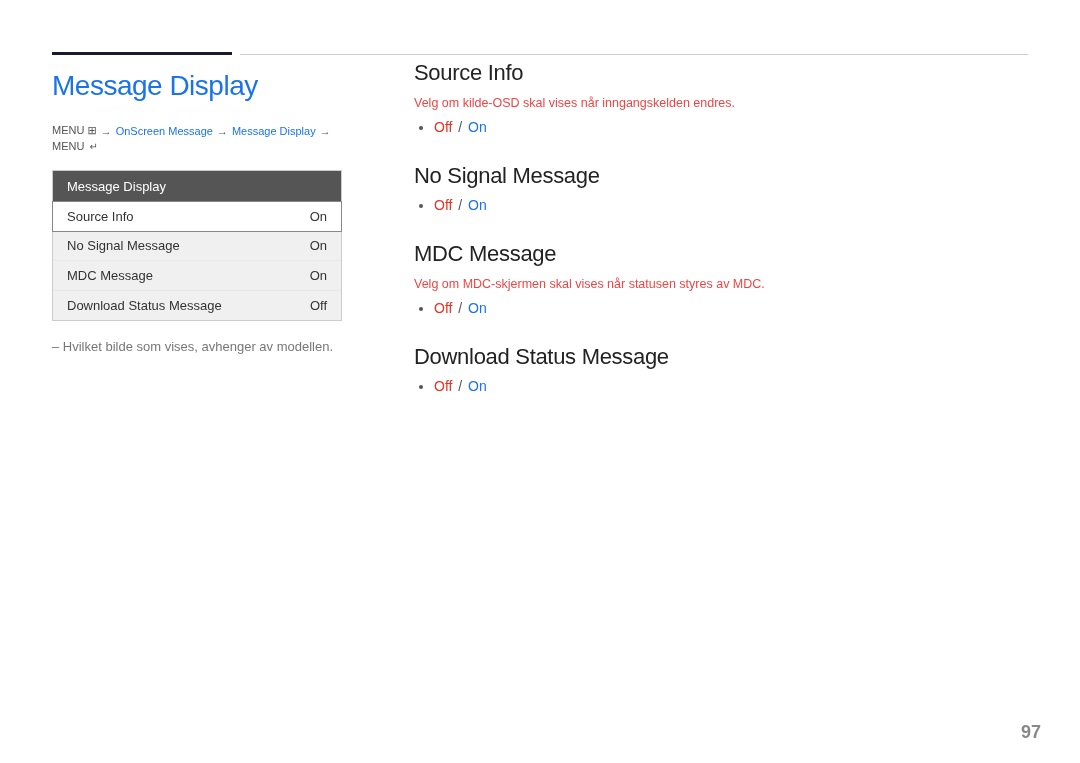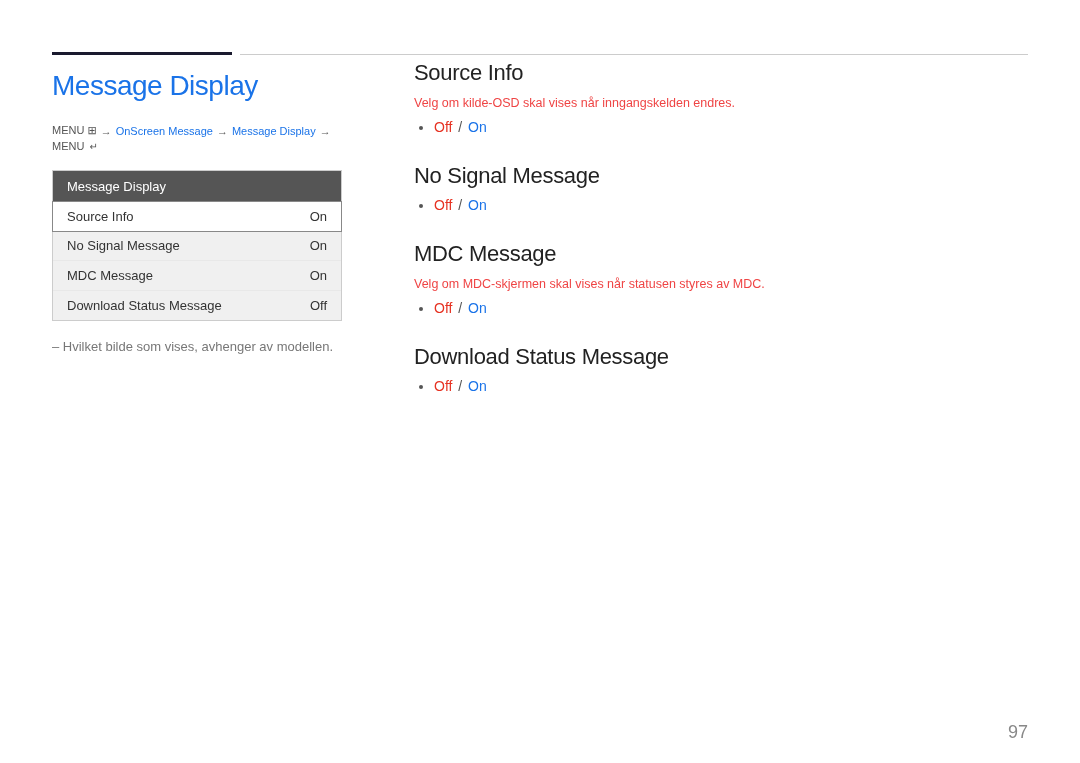--- a/index.html
+++ b/index.html
@@ -149,24 +149,24 @@
       color: #555;
       padding-left: 20px;
     }
     .option-off { color: #e63222; font-weight: 500; }
     .option-separator { color: #555; margin: 0 2px; }
     .option-on { color: #1a73e8; font-weight: 500; }
 
     .page-number {
       position: absolute;
       bottom: 20px;
-      right: 52px;
+      right: 39px;
       font-size: 18px;
       color: #888;
-      font-weight: 400;
+      font-weight: 700;
     }
   </style>
 </head>
 <body>
 
 <div class="top-border-left"></div>
 <div class="top-border-right"></div>
 
 <div class="page-container">
 

